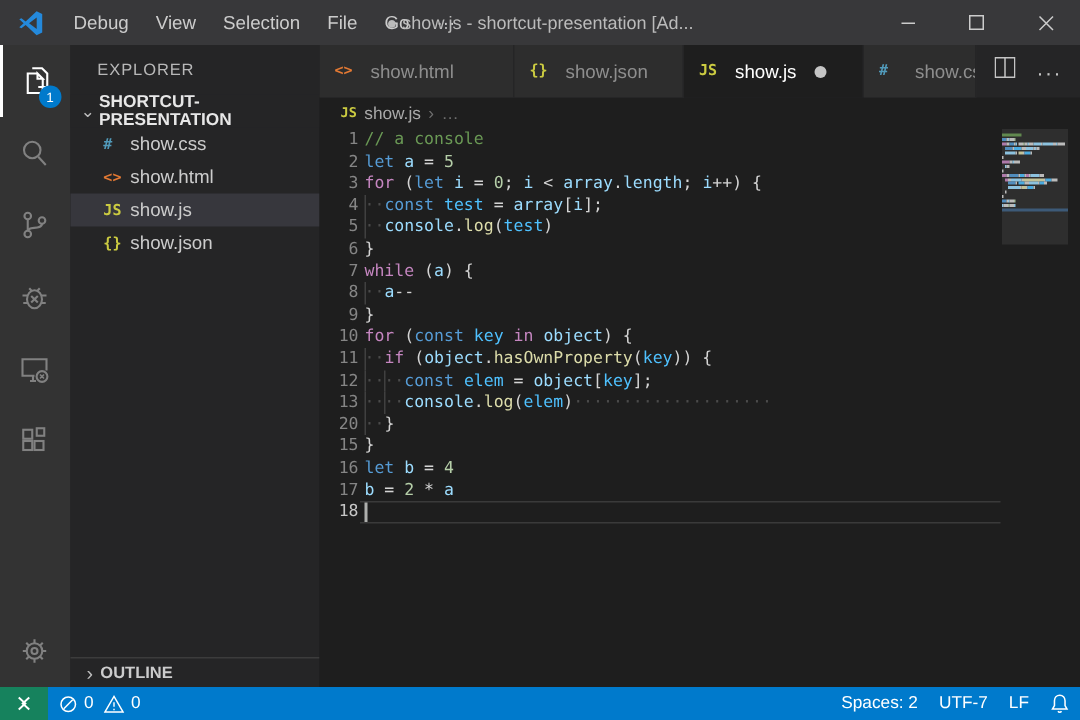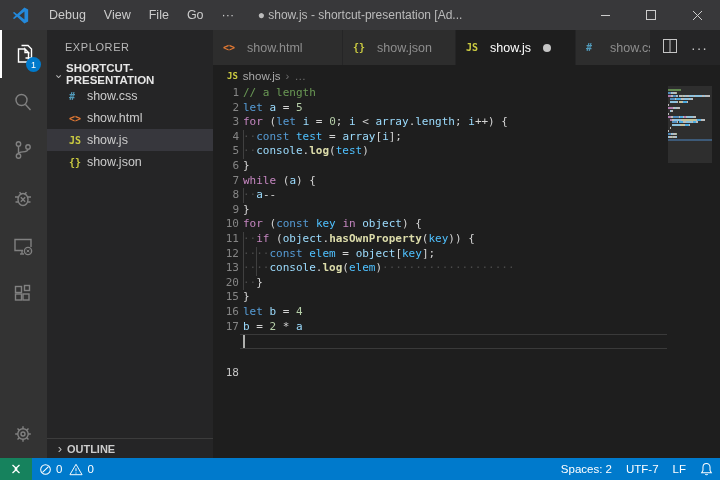--- a/index.html
+++ b/index.html
@@ -50,23 +50,23 @@
   .tab-actions { margin-left:auto; display:flex; align-items:center; gap:14px; padding:0 12px; color:#c5c5c5; }
 
   .breadcrumb { height:21px; display:flex; align-items:center; padding-left:14px; gap:5px;
                 font-size:11.5px; color:#a9a9a9; }
   .bc-js { font-family:"DejaVu Sans Mono", monospace; font-size:9px; font-weight:bold; color:#cbcb41; }
   .bc-sep { color:#6e6e6e; }
 
   .code-region { position:relative; flex:1; font-family:"DejaVu Sans Mono", monospace; font-size:11px; }
   .code-line { position:absolute; left:0; right:0; height:14.6px; line-height:14.6px; white-space:pre; }
   .line-num { position:absolute; left:0; width:26px; text-align:right; color:#858585; }
-  .line-num.active { color:#c6c6c6;margin-top:32px; }
+  .line-num.active { color:#c6c6c6; }
   .line-text { position:absolute; left:30px; top:0; }
-  .tok-fn { font-weight:bold; }
+  .tok-fn { font-weight:normal; }
   .ws { color:#4b4b4b; }
   .indent-guide { position:absolute; top:0; bottom:0; width:1px; background:#404040; }
   .cur-line { position:absolute; left:27px; right:53px; height:14.6px;
               border-top:1px solid #3a3a3a; border-bottom:1px solid #3a3a3a; }
   .cursor { position:absolute; left:30px; top:1px; width:1.5px; height:12.5px; background:#aeafad; }
 
   .minimap { position:absolute; top:0; right:8px; width:44px; bottom:0; }
   .mm-slider { position:absolute; top:0; left:0; right:0; height:77px; background:rgba(121,121,121,0.18); }
   .mm-bar { position:absolute; height:2px; opacity:0.85; }
   .mm-cursorline { position:absolute; left:0; right:0; height:2px; background:#3d5a78; }
@@ -85,20 +85,21 @@
 
 <div class="titlebar">
   <div class="vscode-logo">
     <svg width="17" height="17" viewBox="0 0 24 24">
       <path fill="#2489db" d="M17.5 0.8 L7.2 10.3 L3.2 7.2 L1.2 8.2 L5.3 12 L1.2 15.8 L3.2 16.8 L7.2 13.7 L17.5 23.2 L22.8 20.6 L22.8 3.4 Z M17.6 6.5 V17.5 L10.4 12 Z"></path>
     </svg>
   </div>
   <div class="menus" id="menus">
       <div class="menu-item">Debug</div>
       <div class="menu-item">View</div>
+      <div class="menu-item">Selection</div>
       <div class="menu-item">File</div>
       <div class="menu-item">Go</div>
       <div class="menu-item">···</div>
     </div>
   <div class="win-title">● show.js - shortcut-presentation [Ad...</div>
   <div class="win-controls">
     <div class="win-btn">
       <svg width="11" height="11" viewBox="0 0 11 11">
           <line x1="1" y1="5.5" x2="10" y2="5.5" stroke="#cccccc" stroke-width="1"></line>
         </svg>
@@ -333,21 +334,21 @@
           <div class="mm-bar" style="top: 47.25px; left: 5.25px; width: 3.15px; background: rgb(212, 212, 212);"></div>
           <div class="mm-bar" style="top: 47.25px; left: 8.4px; width: 1.05px; background: rgb(181, 206, 168);"></div>
           <div class="mm-bar" style="top: 50.2px; left: 0px; width: 1.05px; background: rgb(156, 220, 254);"></div>
           <div class="mm-bar" style="top: 50.2px; left: 1.05px; width: 3.15px; background: rgb(212, 212, 212);"></div>
           <div class="mm-bar" style="top: 50.2px; left: 4.2px; width: 1.05px; background: rgb(181, 206, 168);"></div>
           <div class="mm-bar" style="top: 50.2px; left: 5.25px; width: 3.15px; background: rgb(212, 212, 212);"></div>
           <div class="mm-bar" style="top: 50.2px; left: 8.4px; width: 1.05px; background: rgb(156, 220, 254);"></div>
           <div class="mm-cursorline" style="top: 53.15px;"></div>
         </div>
       <div class="overview-ruler"></div>
-    <div class="code-line" style="top: 0px;"><span class="line-num">1</span><span class="line-text" style="position: absolute; left: 30px;"><span class="tok-com" style="color: rgb(106, 153, 85);">// a length</span></span></div>
+    <div class="code-line" style="top: 0px;"><span class="line-num">1</span><span class="line-text" style="position: absolute; left: 30px;"><span class="tok-com" style="color: rgb(106, 153, 85);">// a console</span></span></div>
         <div class="code-line" style="top: 14.6px;"><span class="line-num">2</span><span class="line-text" style="position: absolute; left: 30px;"><span class="tok-kw" style="color: rgb(86, 156, 214);">let</span><span class="tok-pun" style="color: rgb(212, 212, 212);"> </span><span class="tok-var" style="color: rgb(156, 220, 254);">a</span><span class="tok-pun" style="color: rgb(212, 212, 212);"> = </span><span class="tok-num" style="color: rgb(181, 206, 168);">5</span></span></div>
         <div class="code-line" style="top: 29.2px;"><span class="line-num">3</span><span class="line-text" style="position: absolute; left: 30px;"><span class="tok-ctl" style="color: rgb(197, 134, 192);">for</span><span class="tok-pun" style="color: rgb(212, 212, 212);"> (</span><span class="tok-kw" style="color: rgb(86, 156, 214);">let</span><span class="tok-pun" style="color: rgb(212, 212, 212);"> </span><span class="tok-var" style="color: rgb(156, 220, 254);">i</span><span class="tok-pun" style="color: rgb(212, 212, 212);"> = </span><span class="tok-num" style="color: rgb(181, 206, 168);">0</span><span class="tok-pun" style="color: rgb(212, 212, 212);">; </span><span class="tok-var" style="color: rgb(156, 220, 254);">i</span><span class="tok-pun" style="color: rgb(212, 212, 212);"> &lt; </span><span class="tok-var" style="color: rgb(156, 220, 254);">array</span><span class="tok-pun" style="color: rgb(212, 212, 212);">.</span><span class="tok-var" style="color: rgb(156, 220, 254);">length</span><span class="tok-pun" style="color: rgb(212, 212, 212);">; </span><span class="tok-var" style="color: rgb(156, 220, 254);">i</span><span class="tok-pun" style="color: rgb(212, 212, 212);">++) {</span></span></div>
         <div class="code-line" style="top: 43.8px;"><span class="line-num">4</span><span class="line-text" style="position: absolute; left: 30px;"><span class="indent-guide" style="left: 0px;"></span><span class="ws">··</span><span class="tok-kw" style="color: rgb(86, 156, 214);">const</span><span class="tok-pun" style="color: rgb(212, 212, 212);"> </span><span class="tok-cvar" style="color: rgb(79, 193, 255);">test</span><span class="tok-pun" style="color: rgb(212, 212, 212);"> = </span><span class="tok-var" style="color: rgb(156, 220, 254);">array</span><span class="tok-pun" style="color: rgb(212, 212, 212);">[</span><span class="tok-var" style="color: rgb(156, 220, 254);">i</span><span class="tok-pun" style="color: rgb(212, 212, 212);">];</span></span></div>
         <div class="code-line" style="top: 58.4px;"><span class="line-num">5</span><span class="line-text" style="position: absolute; left: 30px;"><span class="indent-guide" style="left: 0px;"></span><span class="ws">··</span><span class="tok-var" style="color: rgb(156, 220, 254);">console</span><span class="tok-pun" style="color: rgb(212, 212, 212);">.</span><span class="tok-fn" style="color: rgb(220, 220, 170);">log</span><span class="tok-pun" style="color: rgb(212, 212, 212);">(</span><span class="tok-cvar" style="color: rgb(79, 193, 255);">test</span><span class="tok-pun" style="color: rgb(212, 212, 212);">)</span></span></div>
         <div class="code-line" style="top: 73px;"><span class="line-num">6</span><span class="line-text" style="position: absolute; left: 30px;"><span class="tok-pun" style="color: rgb(212, 212, 212);">}</span></span></div>
         <div class="code-line" style="top: 87.6px;"><span class="line-num">7</span><span class="line-text" style="position: absolute; left: 30px;"><span class="tok-ctl" style="color: rgb(197, 134, 192);">while</span><span class="tok-pun" style="color: rgb(212, 212, 212);"> (</span><span class="tok-var" style="color: rgb(156, 220, 254);">a</span><span class="tok-pun" style="color: rgb(212, 212, 212);">) {</span></span></div>
         <div class="code-line" style="top: 102.2px;"><span class="line-num">8</span><span class="line-text" style="position: absolute; left: 30px;"><span class="indent-guide" style="left: 0px;"></span><span class="ws">··</span><span class="tok-var" style="color: rgb(156, 220, 254);">a</span><span class="tok-pun" style="color: rgb(212, 212, 212);">--</span></span></div>
         <div class="code-line" style="top: 116.8px;"><span class="line-num">9</span><span class="line-text" style="position: absolute; left: 30px;"><span class="tok-pun" style="color: rgb(212, 212, 212);">}</span></span></div>
         <div class="code-line" style="top: 131.4px;"><span class="line-num">10</span><span class="line-text" style="position: absolute; left: 30px;"><span class="tok-ctl" style="color: rgb(197, 134, 192);">for</span><span class="tok-pun" style="color: rgb(212, 212, 212);"> (</span><span class="tok-kw" style="color: rgb(86, 156, 214);">const</span><span class="tok-pun" style="color: rgb(212, 212, 212);"> </span><span class="tok-cvar" style="color: rgb(79, 193, 255);">key</span><span class="tok-pun" style="color: rgb(212, 212, 212);"> </span><span class="tok-ctl" style="color: rgb(197, 134, 192);">in</span><span class="tok-pun" style="color: rgb(212, 212, 212);"> </span><span class="tok-var" style="color: rgb(156, 220, 254);">object</span><span class="tok-pun" style="color: rgb(212, 212, 212);">) {</span></span></div>
         <div class="code-line" style="top: 146px;"><span class="line-num">11</span><span class="line-text" style="position: absolute; left: 30px;"><span class="indent-guide" style="left: 0px;"></span><span class="ws">··</span><span class="tok-ctl" style="color: rgb(197, 134, 192);">if</span><span class="tok-pun" style="color: rgb(212, 212, 212);"> (</span><span class="tok-var" style="color: rgb(156, 220, 254);">object</span><span class="tok-pun" style="color: rgb(212, 212, 212);">.</span><span class="tok-fn" style="color: rgb(220, 220, 170);">hasOwnProperty</span><span class="tok-pun" style="color: rgb(212, 212, 212);">(</span><span class="tok-cvar" style="color: rgb(79, 193, 255);">key</span><span class="tok-pun" style="color: rgb(212, 212, 212);">)) {</span></span></div>

